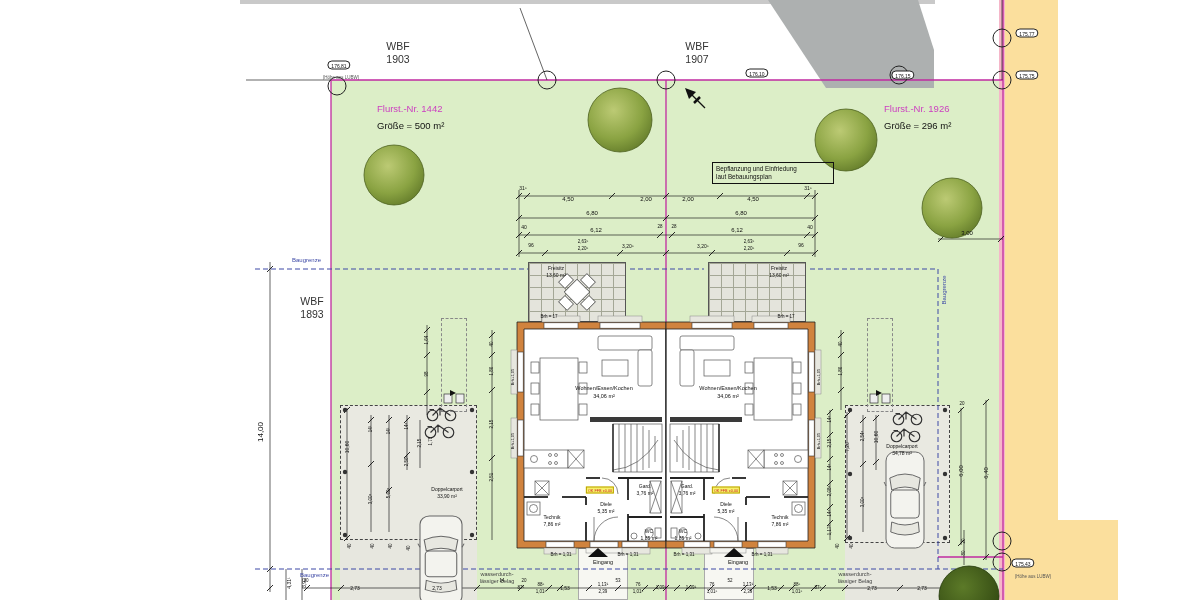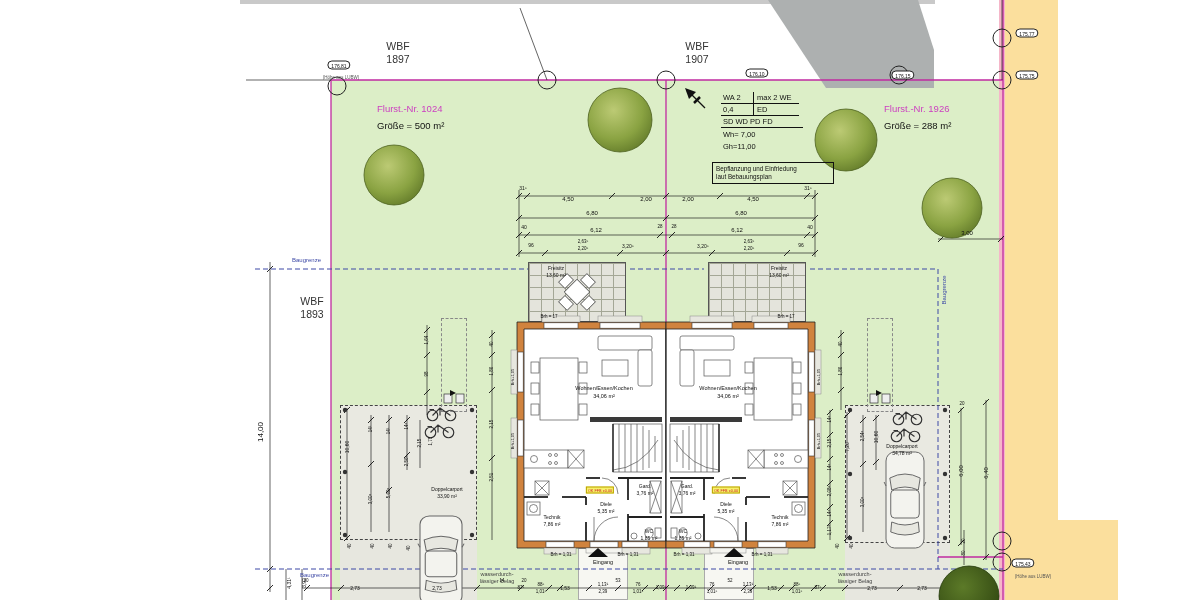--- a/index.html
+++ b/index.html
@@ -363,53 +363,40 @@
         <circle cx="899" cy="75" r="9" fill="none" stroke="#222" stroke-width="1"></circle>
         <circle cx="1002" cy="38" r="9" fill="none" stroke="#222" stroke-width="1"></circle>
         <circle cx="1002" cy="80" r="9" fill="none" stroke="#222" stroke-width="1"></circle>
         <circle cx="1002" cy="541" r="9" fill="none" stroke="#222" stroke-width="1"></circle>
         <circle cx="1002" cy="562" r="9" fill="none" stroke="#222" stroke-width="1"></circle>
       </g>
   </svg>
 
   <div class="lbl wbf" style="left:398px;top:40px;">
     <div>WBF</div>
-      <div>1897</div>
+      <div>1903</div>
   </div>
   <div class="lbl wbf" style="left:697px;top:40px;">
     <div>WBF</div>
       <div>1907</div>
   </div>
   <div class="lbl wbf" style="left:312px;top:295px;">
     <div>WBF</div>
       <div>1893</div>
   </div>
 
   <div class="lbl" style="left:377px;top:100px;line-height:1.8;">
-    <div class="flurst1">Flurst.-Nr. 1024</div>
+    <div class="flurst1">Flurst.-Nr. 1442</div>
     <div class="flurst2">Größe = 500 m²</div>
   </div>
   <div class="lbl" style="left:884px;top:100px;line-height:1.8;">
     <div class="flurst1">Flurst.-Nr. 1926</div>
-    <div class="flurst2">Größe = 288 m²</div>
-  </div>
-
-  <div class="zoning">
-    <div class="zrow">
-        <span class="zc1">WA 2</span>
-        <span class="zc2">max 2 WE</span>
-      </div>
-    <div class="zrow">
-        <span class="zc1">0,4</span>
-        <span class="zc2">ED</span>
-      </div>
-    <div class="zrow3">SD WD PD FD</div>
-    <div class="zline">Wh= 7,00</div>
-    <div class="zline">Gh=11,00</div>
-  </div>
+    <div class="flurst2">Größe = 296 m²</div>
+  </div>
+
   <div class="note">
     <div>Bepflanzung und Einfriedung</div>
       <div>laut Bebauungsplan</div>
   </div>
 
   <div class="lbl bgzlbl" style="left:292px;top:257px;">Baugrenze</div>
   <div class="lbl bgzlbl" style="left:300px;top:572px;">Baugrenze</div>
   <div class="lbl bgzlbl" style="left:944px;top:290px;transform:translate(-50%,-50%) rotate(-90deg);">Baugrenze</div>
 
   <div class="lbl paving" style="left:497px;top:571px;">

